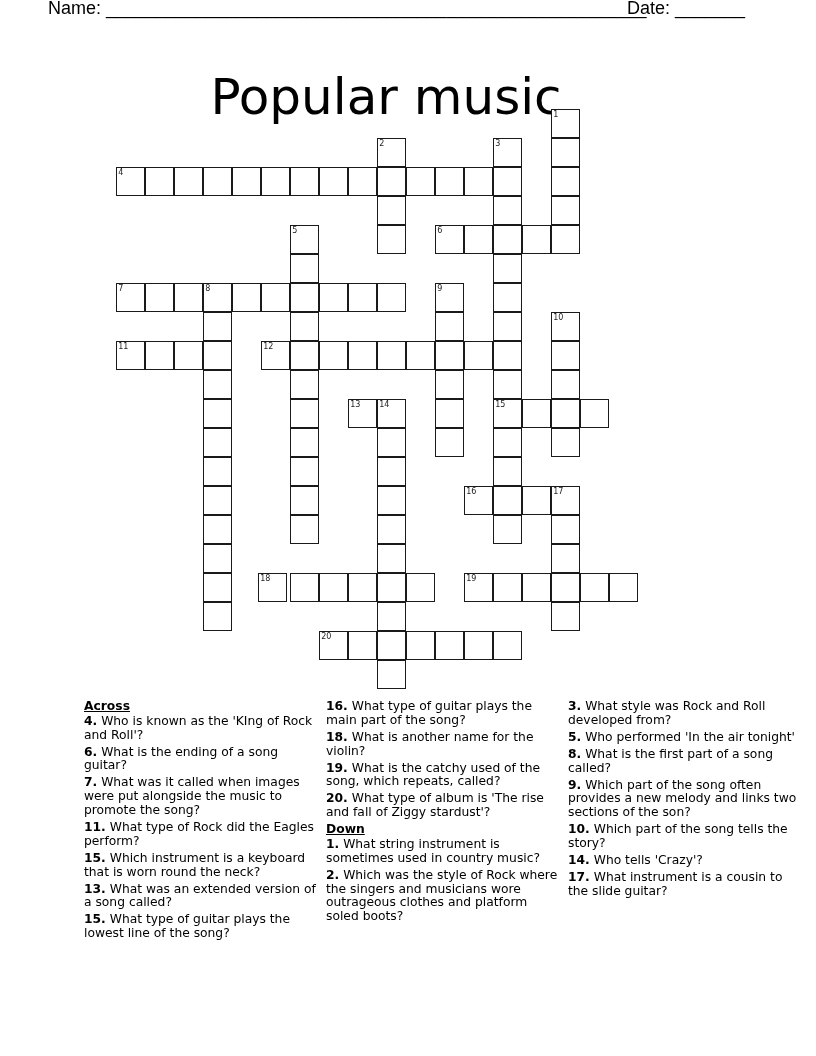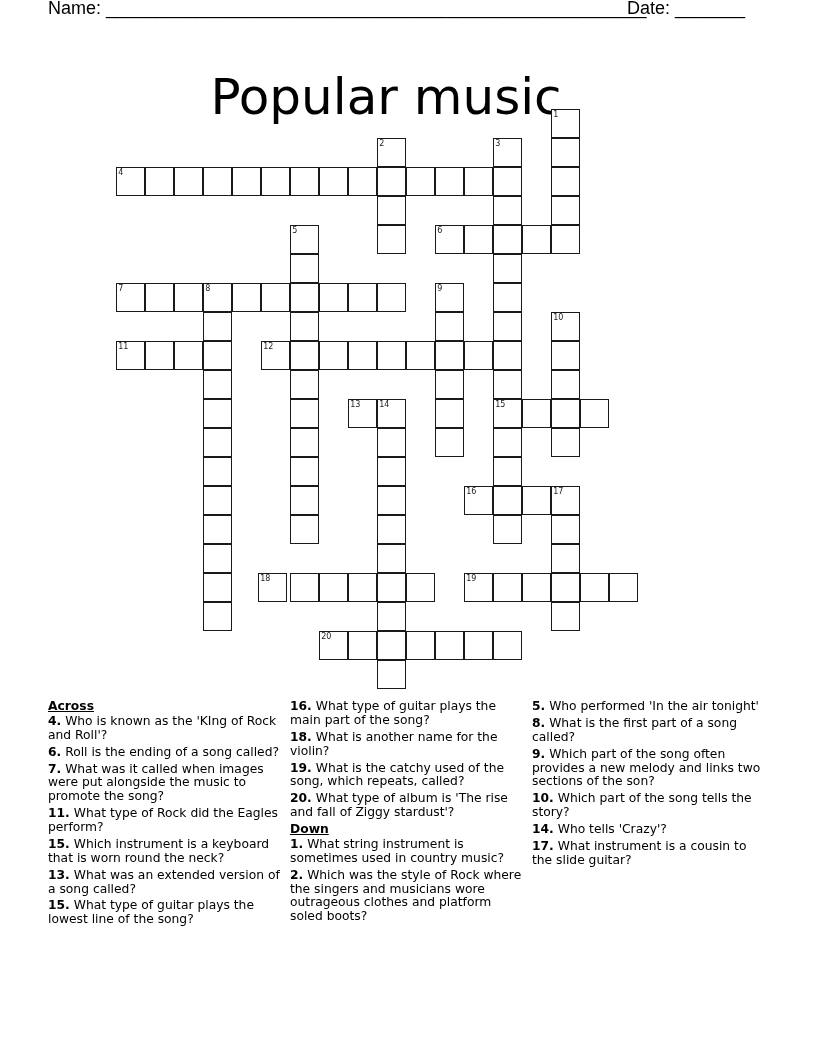--- a/index.html
+++ b/index.html
@@ -9,21 +9,21 @@
   .header-line .name { position: absolute; left: 0; top: 0; }
   .header-line .date { position: absolute; left: 579px; top: 0; }
   .title { position: absolute; top: 30px; left: 0; width: 772px; text-align: center;
     font-family: "DejaVu Sans", sans-serif; font-size: 50px; line-height: 66px; font-weight: normal; letter-spacing: 0px; }
   #grid { position: absolute; left: 0; top: 0; width: 816px; height: 700px; }
   .cell { position: absolute; width: 29px; height: 29px; box-sizing: border-box;
     border: 1.5px solid #1a1a1a; background: #fff; margin-left: -0.75px; margin-top: -0.75px; }
   .cell .num { position: absolute; left: 1px; top: 0px; font-family: "DejaVu Sans", sans-serif;
     font-size: 8px; line-height: 9px; color: #222; }
   .clues { position: absolute; top: 700px; font-family: "DejaVu Sans", sans-serif;
-    font-size: 12.3px; line-height: 13.8px; }
+    font-size: 12.3px; line-height: 13.8px; margin-left: 36px; }
   .clues .heading { font-weight: bold; text-decoration: underline; margin-bottom: 1px; }
   .clue { margin-bottom: 3.2px; }
   .clue b { font-weight: bold; }
   #col1 { left: 48px; width: 235px; }
   #col2 { left: 290px; width: 236px; }
   #col3 { left: 532px; width: 236px; }
 </style>
 </head>
 <body>
 
@@ -198,38 +198,39 @@
     <div class="cell" style="left: 349px; top: 632px;"></div>
     <div class="cell" style="left: 407px; top: 632px;"></div>
     <div class="cell" style="left: 436px; top: 632px;"></div>
     <div class="cell" style="left: 465px; top: 632px;"></div>
     <div class="cell" style="left: 494px; top: 632px;"></div>
   </div>
 
 <div class="clues" id="col1">
   <div class="heading">Across</div>
   <div class="clue"><b>4.</b> <span>Who is known as the 'KIng of Rock and Roll'?</span></div>
-  <div class="clue"><b>6.</b> <span>Roll is the ending of a song called?</span></div>
+  <div class="clue"><b>6.</b> <span>What is the ending of a song guitar?</span></div>
   <div class="clue"><b>7.</b> <span>What was it called when images were put alongside the music to promote the song?</span></div>
   <div class="clue"><b>11.</b> <span>What type of Rock did the Eagles perform?</span></div>
   <div class="clue"><b>15.</b> <span>Which instrument is a keyboard that is worn round the neck?</span></div>
   <div class="clue"><b>13.</b> <span>What was an extended version of a song called?</span></div>
   <div class="clue"><b>15.</b> <span>What type of guitar plays the lowest line of the song?</span></div>
 </div>
 
 <div class="clues" id="col2">
   <div class="clue"><b>16.</b> <span>What type of guitar plays the main part of the song?</span></div>
   <div class="clue"><b>18.</b> <span>What is another name for the violin?</span></div>
   <div class="clue"><b>19.</b> <span>What is the catchy used of the song, which repeats, called?</span></div>
   <div class="clue"><b>20.</b> <span>What type of album is 'The rise and fall of Ziggy stardust'?</span></div>
   <div class="heading">Down</div>
   <div class="clue"><b>1.</b> <span>What string instrument is sometimes used in country music?</span></div>
   <div class="clue"><b>2.</b> <span>Which was the style of Rock where the singers and musicians wore outrageous clothes and platform soled boots?</span></div>
 </div>
 
 <div class="clues" id="col3">
+  <div class="clue"><b>3.</b> <span>What style was Rock and Roll developed from?</span></div>
   <div class="clue"><b>5.</b> <span>Who performed 'In the air tonight'</span></div>
   <div class="clue"><b>8.</b> <span>What is the first part of a song called?</span></div>
   <div class="clue"><b>9.</b> <span>Which part of the song often provides a new melody and links two sections of the son?</span></div>
   <div class="clue"><b>10.</b> <span>Which part of the song tells the story?</span></div>
   <div class="clue"><b>14.</b> <span>Who tells 'Crazy'?</span></div>
   <div class="clue"><b>17.</b> <span>What instrument is a cousin to the slide guitar?</span></div>
 </div>
 
 </body></html>

